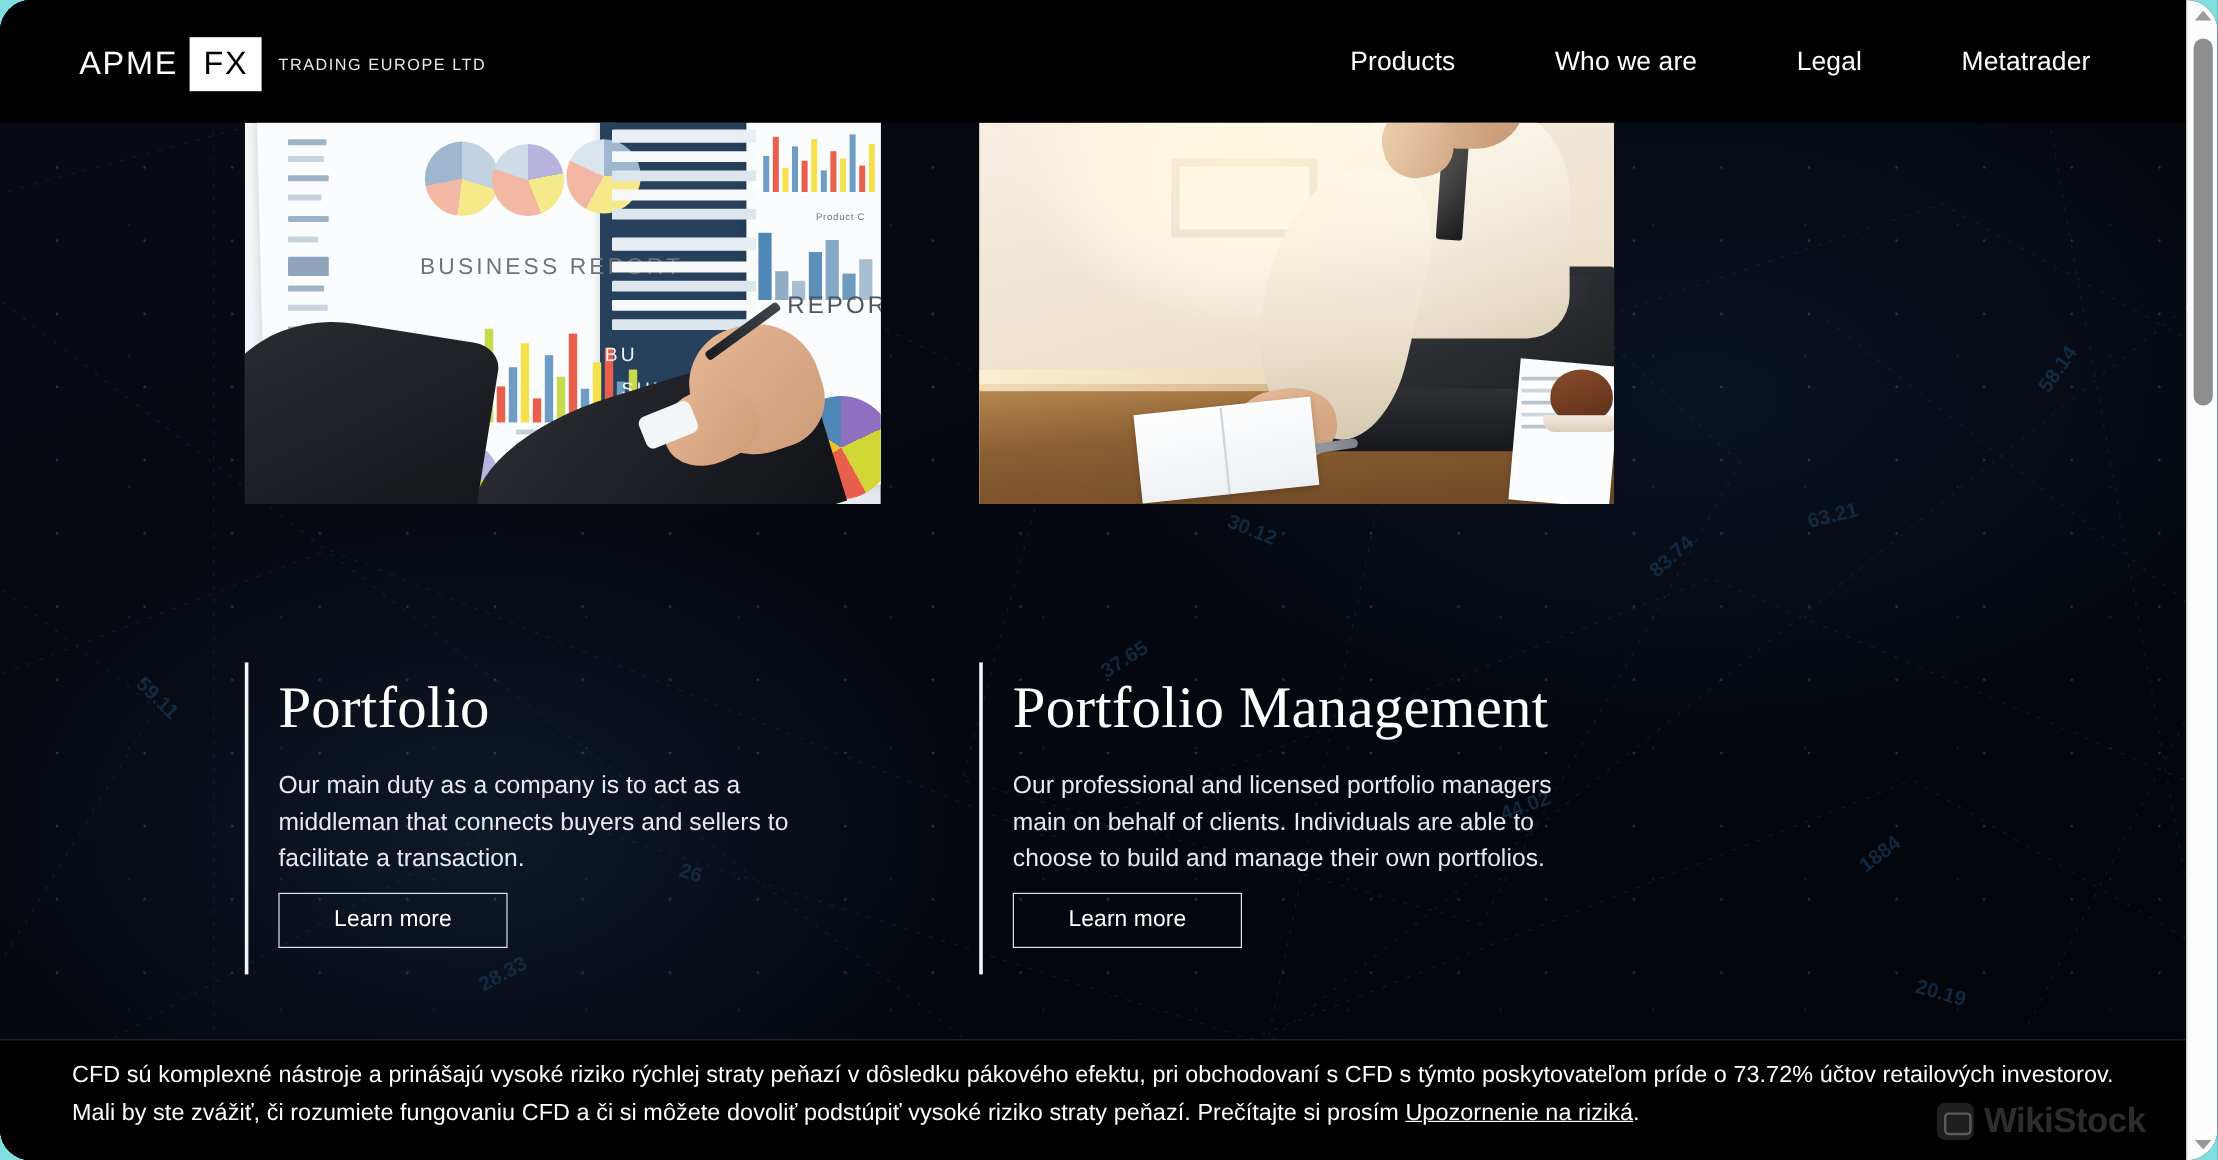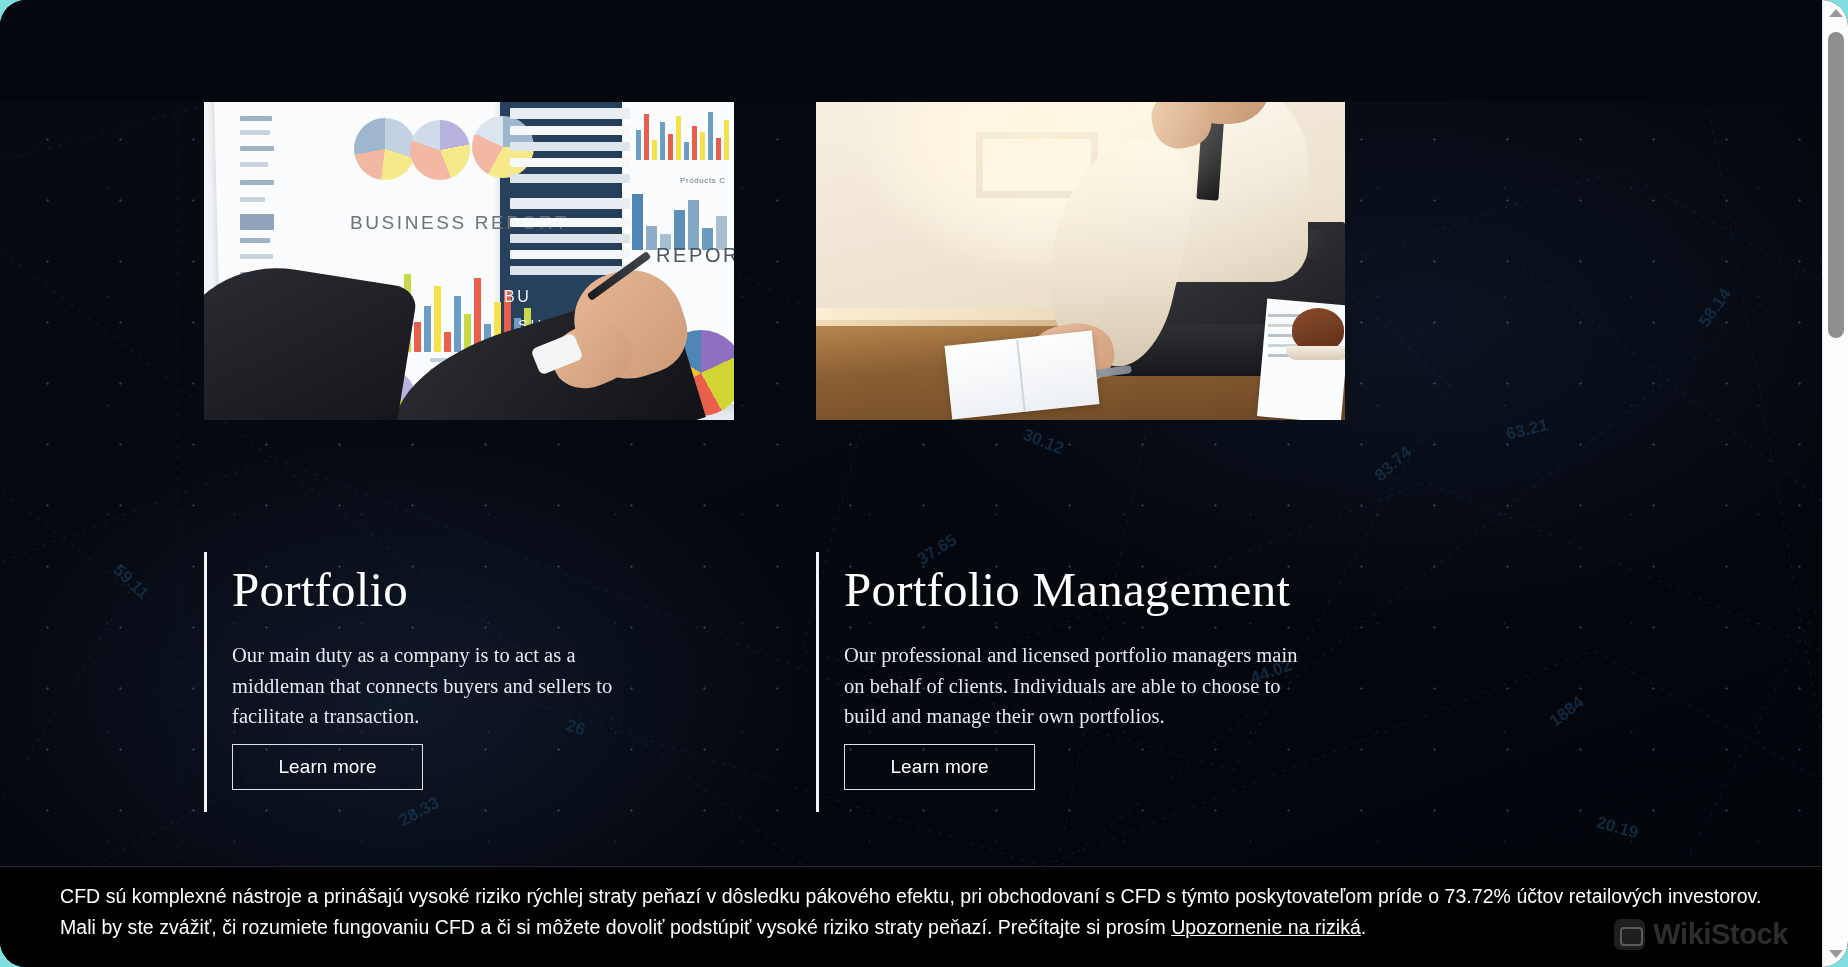--- a/index.html
+++ b/index.html
@@ -202,21 +202,20 @@
     line-height: 1;
   }
   .col p {
     position: absolute;
     left: 28px; top: 88px;
     width: 425px;
     color: #e6eaee;
     font-size: 20.5px;
     line-height: 30.5px;
     letter-spacing: 0.05px;
-    font-family: Liberation Serif, serif;
   }
   #col-right p { width: 470px; }
   .btn {
     position: absolute;
     left: 28px; top: 192px;
     width: 191px; height: 46px;
     border: 1px solid #dfe3e8;
     color: #fff;
     font-size: 19px;
     display: flex;
@@ -311,20 +310,36 @@
     border-radius: 8px;
   }
 </style>
 </head>
 <body>
 
 <div id="window">
 
   <div id="viewport">
 
+    <div id="header">
+
+      <div id="logo">
+        <span class="word">APME</span>
+        <span class="fxbox">FX</span>
+        <span class="tagline">TRADING EUROPE LTD</span>
+      </div>
+
+      <nav id="nav">
+        <a href="#">Products</a>
+        <a href="#">Who we are</a>
+        <a href="#">Legal</a>
+        <a href="#">Metatrader</a>
+      </nav>
+
+    </div>
 
     <div id="bg">
 
       <div class="dots"></div>
 
       <svg class="web" viewBox="0 0 1822 764" preserveAspectRatio="none">
         <g stroke="#1d3a5c" stroke-width="1" fill="none" stroke-dasharray="3 6">
           <path d="M-60 170 L420 40 L960 300 L1500 120 L1900 340"></path>
           <path d="M-40 520 L380 360 L880 560 L1340 380 L1880 610"></path>
           <path d="M120 760 L520 540 L1020 700 L1480 520 L1860 740"></path>
@@ -441,21 +456,21 @@
           </div>
           <div class="barset" style="left:428px; top:90px; height:58px;">
             <i style="height:56px; width:11px; background:#4e86b6;"></i>
               <i style="height:24px; width:11px; background:#8fadc6;"></i>
             <i style="height:16px; width:11px; background:#a8bfd2;"></i>
               <i style="height:40px; width:11px; background:#5c90bb;"></i>
             <i style="height:50px; width:11px; background:#83a7c4;"></i>
               <i style="height:22px; width:11px; background:#6e9cc0;"></i>
             <i style="height:34px; width:11px; background:#a8bfd2;"></i>
           </div>
-          <div class="bizlabel" style="left:476px; top:74px; font-size:8px; letter-spacing:.6px;">Products C</div>
+          <div class="bizlabel" style="left:476px; top:74px; font-size:8px; letter-spacing:.6px;">Product C</div>
 
           <div class="bizlabel" style="left:452px; top:142px; font-size:20px; color:#4d555e;">REPORT</div>
           <div class="pie" style="left:454px; top:228px; width:86px; height:86px;
                background:conic-gradient(#8f6fc0 0 18%, #d2d634 18% 42%, #e8604c 42% 66%, #f2c12a 66% 84%, #4e86b6 84% 100%);"></div>
 
           <div class="pie" style="left:98px; top:262px; width:64px; height:64px;
                background:conic-gradient(#f2b8a4 0 28%, #f5e14b 28% 56%, #b7b3de 56% 76%, #6d9dc5 76% 100%);"></div>
           <div class="pie" style="left:150px; top:266px; width:62px; height:62px;
                background:conic-gradient(#b7b3de 0 26%, #d2d634 26% 50%, #f2b8a4 50% 78%, #cfdbe8 78% 100%);"></div>
           <div class="txtline" style="left:226px; top:256px; width:118px; height:4px; background:#c3cfdb;"></div>

